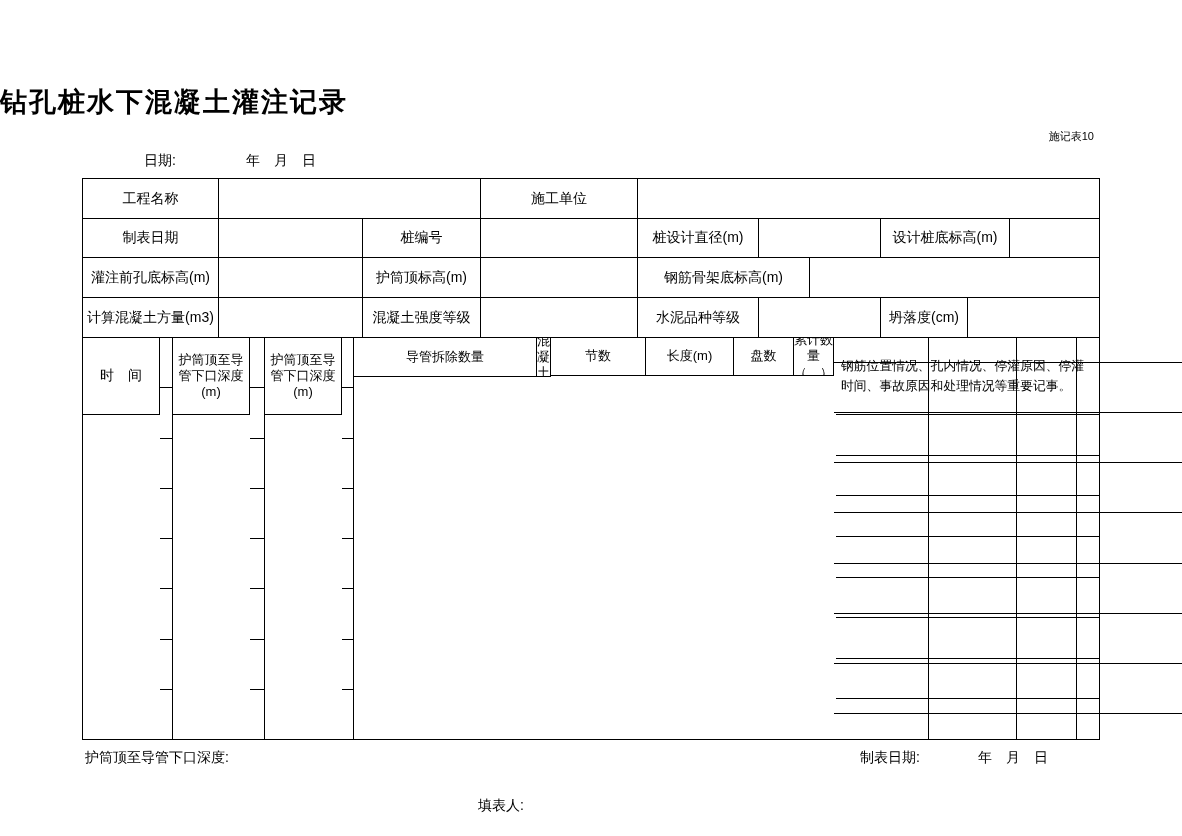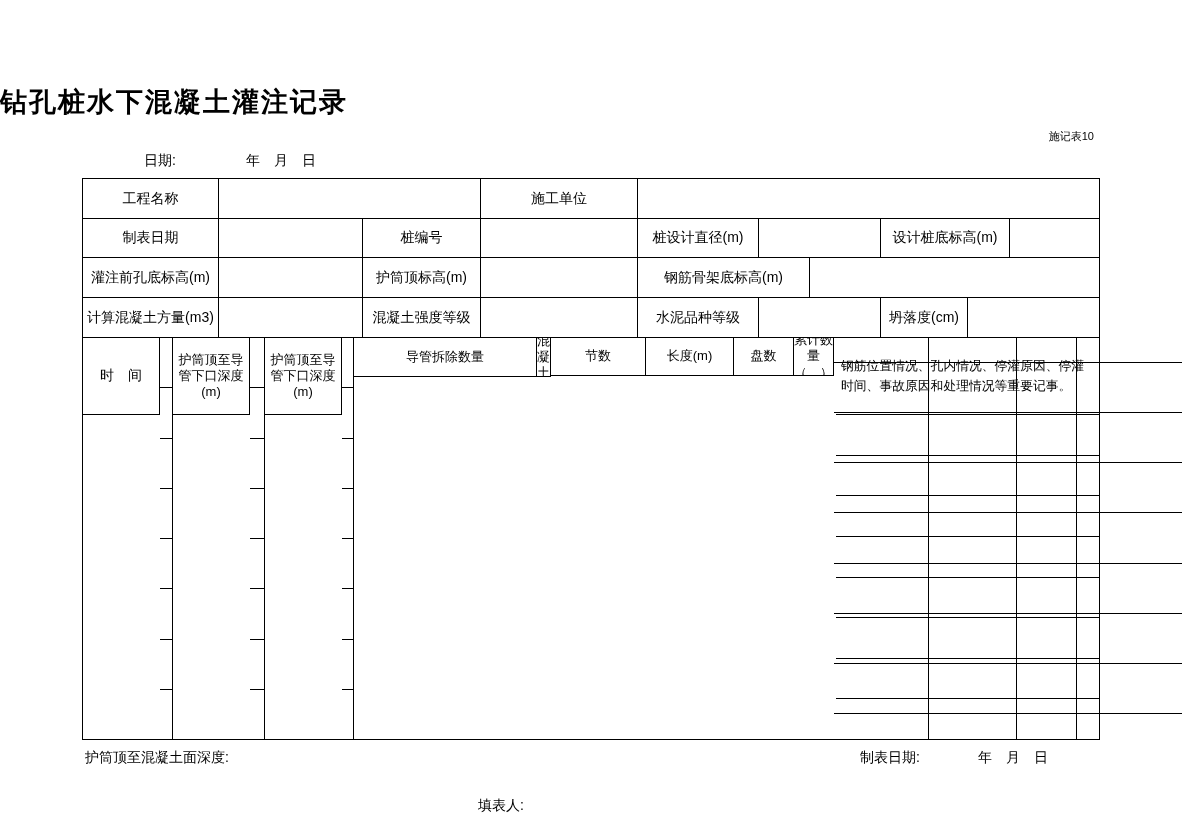--- a/index.html
+++ b/index.html
@@ -249,18 +249,18 @@
           <div class="cell"></div>
           <div class="cell"></div>
           <div class="cell"></div>
           <div class="cell"></div>
           <div class="cell"></div>
         </div>
     </div>
 
   </div>
 
-  <div class="footer-text ft-tech">护筒顶至混凝土面深度:</div>
+  <div class="footer-text ft-tech">护筒顶至导管下口深度:</div>
   <div class="footer-text ft-fill">填表人:</div>
   <div class="footer-text ft-date">制表日期:</div>
   <div class="footer-text ft-dval">年　月　日</div>
 
 </div>
 
 </body></html>

